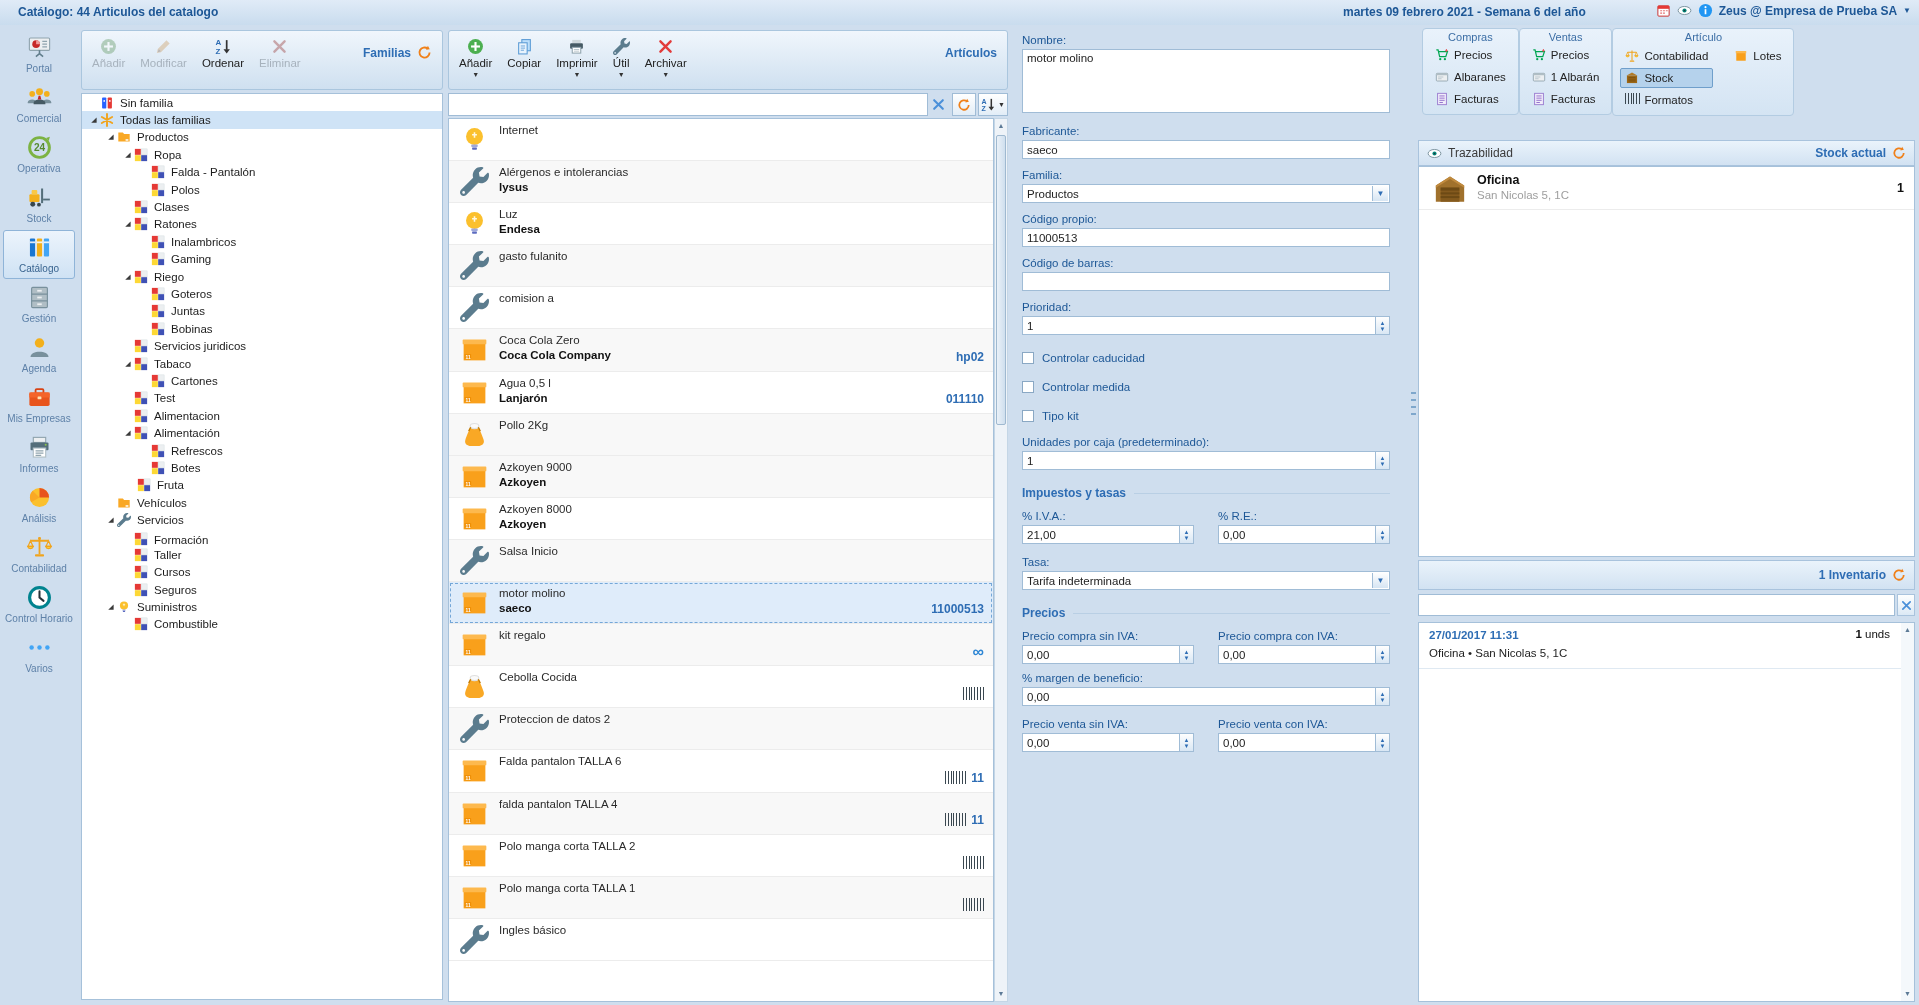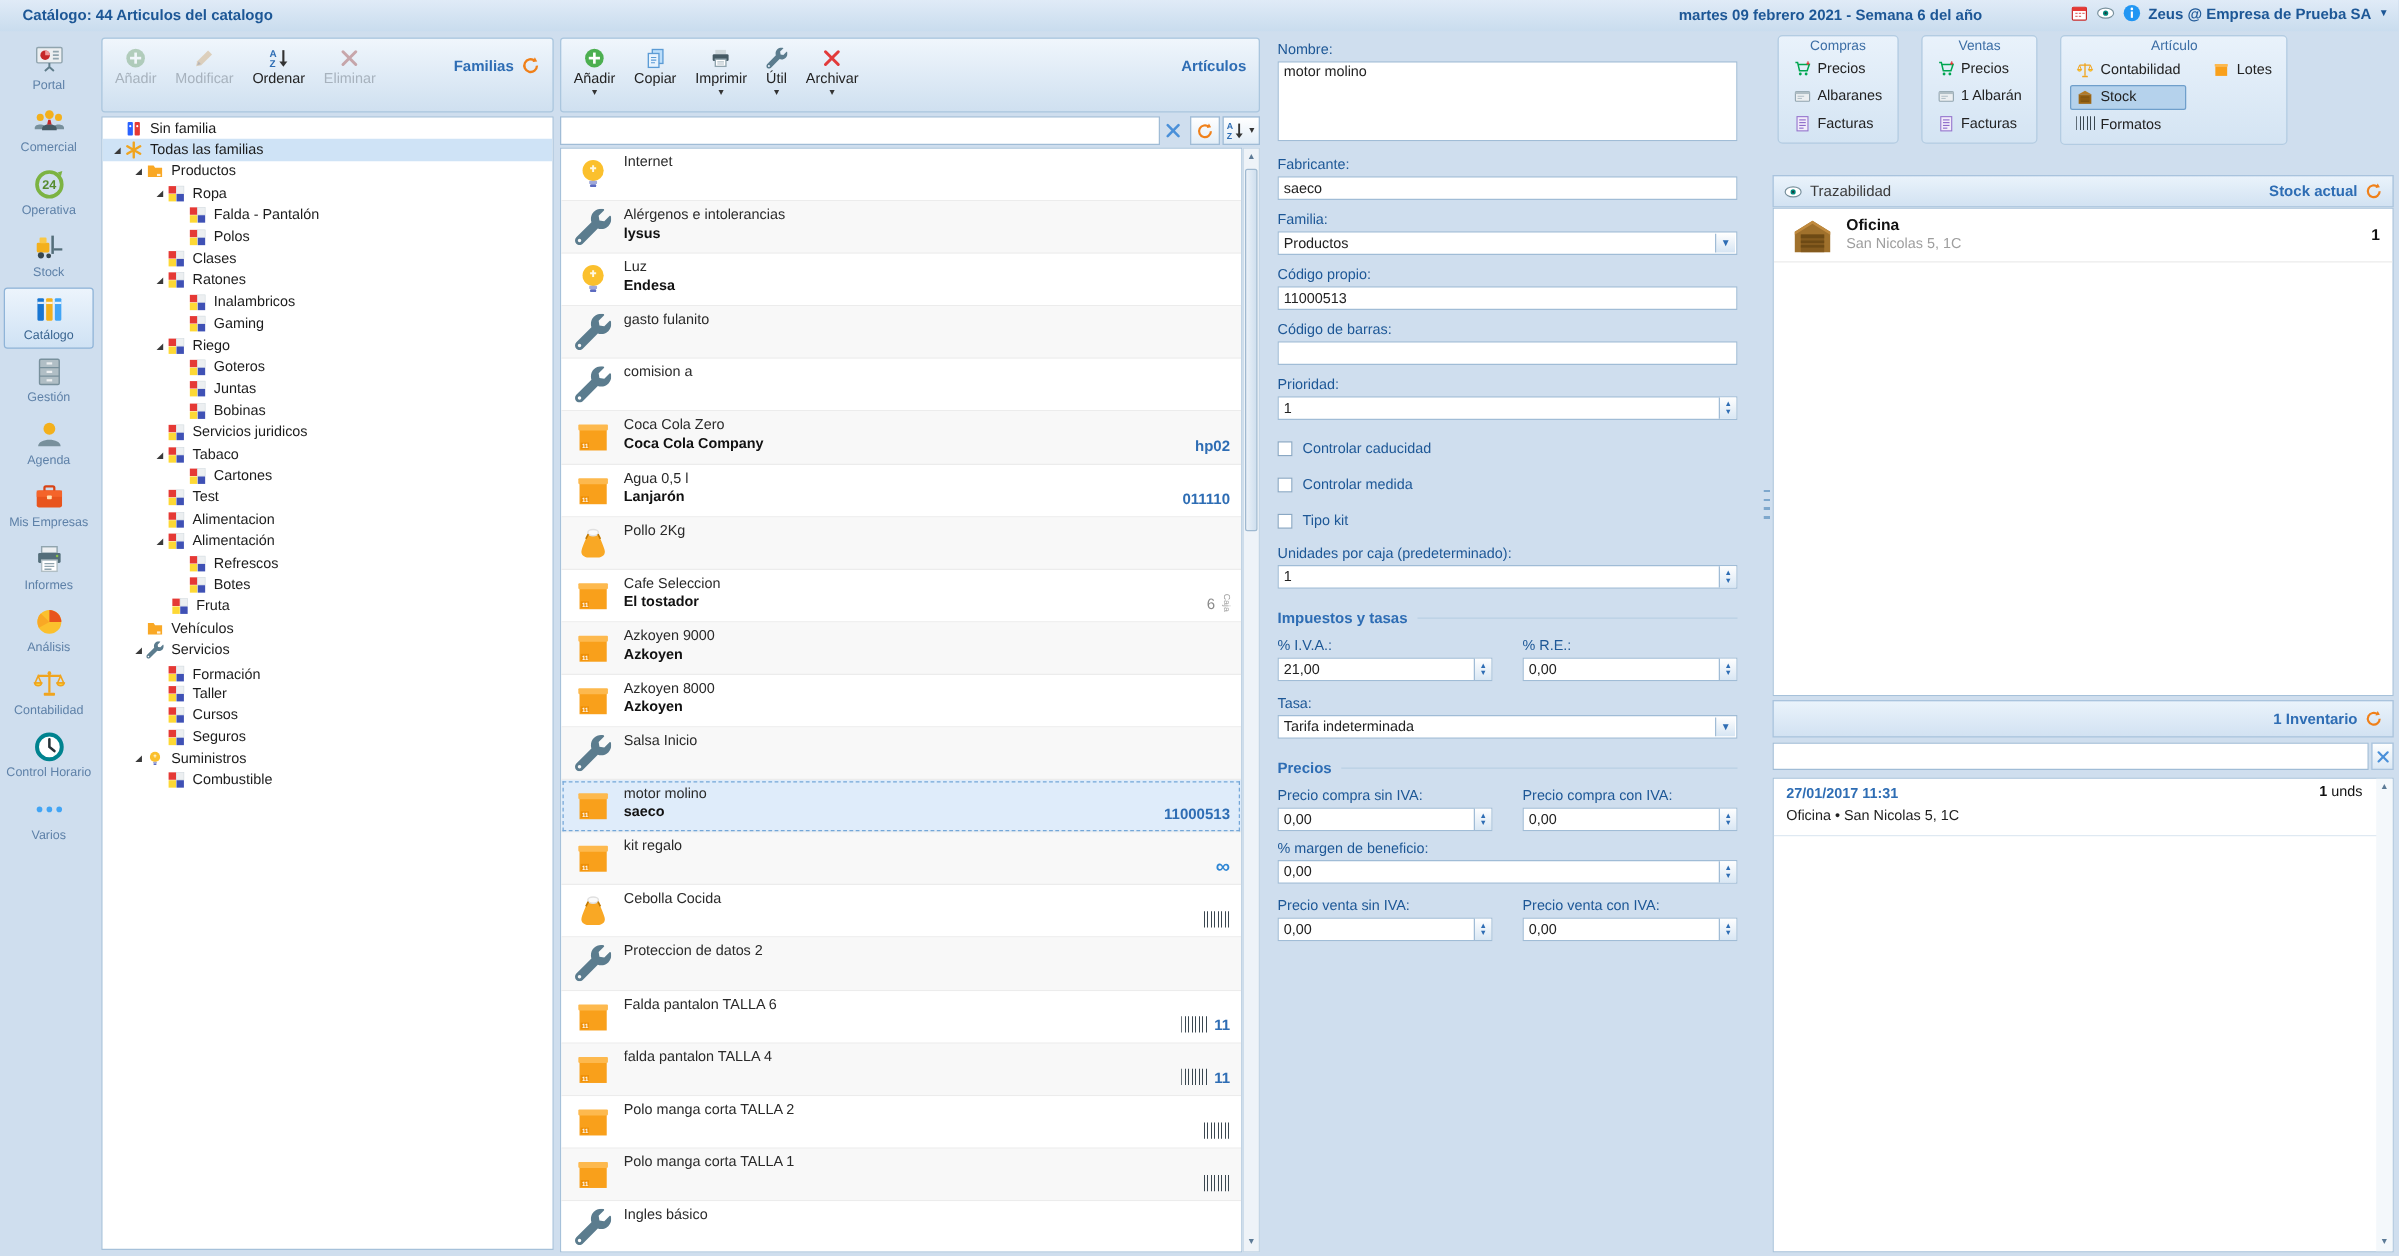--- a/index.html
+++ b/index.html
@@ -75,21 +75,21 @@
 .spin{position:absolute;right:1px;top:1px;width:14px;height:17px;border-left:1px solid #a0bcd6;background:linear-gradient(#fefefe,#d9e7f4);display:flex;flex-direction:column;align-items:center;justify-content:center;color:#2e6db4;font-size:6px;line-height:6px}
 .selwrap{position:relative;height:19px;border:1px solid #a0bcd6;background:#fff;color:#222;display:flex;align-items:center;padding:0 4px}
 .selbtn{position:absolute;right:1px;top:1px;bottom:1px;width:16px;border-left:1px solid #a0bcd6;background:linear-gradient(#fefefe,#d6e5f3);display:flex;align-items:center;justify-content:center;color:#2e6db4;font-size:8px}
 .cbrow{display:flex;align-items:center;margin-top:17px}
 .cbx{width:12px;height:12px;border:1px solid #8aa8c4;background:#fff;margin-right:8px;flex:none}
 .cblabel{color:#1d5796}
 .sect{display:flex;align-items:center;margin-top:16px;font-weight:bold;color:#2e6db4;font-size:12px}
 .sect .sline{flex:1;height:1px;background:#b9cfe4;margin-left:8px}
 .cols{display:grid;grid-template-columns:172px 172px;column-gap:24px}
 
-.groups{position:absolute;left:1422px;top:28px;display:flex;gap:18px;align-items:flex-start}
+.groups{position:absolute;left:1422px;top:28px;display:flex;gap:0;align-items:flex-start}
 .group{border:1px solid #b3cce2;border-radius:4px;background:linear-gradient(#e9f2fb,#d4e4f3);padding:2px 7px 5px}
 .gtitle{text-align:center;font-size:11px;color:#3c6ea5;margin-bottom:1px}
 .gitem{display:flex;align-items:center;gap:5px;font-size:11.5px;color:#222;padding:2px 4px;border:1px solid transparent;border-radius:2px;margin-top:2px;white-space:nowrap}
 .gitem .gicon{width:14px;height:14px;flex:none}
 .gitem.sel{background:#b5d2ec;border-color:#6f9fcb}
 .ggrid{display:grid;grid-template-columns:auto auto;column-gap:16px}
 .hdrbar{position:absolute;height:26px;background:linear-gradient(#eaf3fb,#d2e2f2);border:1px solid #a9c3dd;display:flex;align-items:center;padding:0 8px;font-size:12px;color:#3b3b3b}
 .hblue{font-weight:bold;color:#2e6db4}
 .traz-row{position:relative;height:43px;border-bottom:1px solid #ececec}
 .wicon{position:absolute;left:14px;top:5px;width:34px;height:34px}
@@ -880,36 +880,20 @@
       <div class="lrow alt">
         <span class="licon">
           <svg viewBox="0 0 24 24">
             <path d="M9.2 5.5C8 7.2 5.4 13 4.4 16.5c-.9 3 1.6 5 4.6 5h6c3 0 5.5-2 4.6-5C18.6 13 16 7.2 14.8 5.5z" fill="#f9a825"></path>
             <ellipse cx="12" cy="5" rx="3.5" ry="2.1" fill="#fafafa" stroke="#e0e0e0"></ellipse>
             <path d="M8.8 6l-1.6 3.2M15.2 6l1.6 3.2" stroke="#c17900" stroke-width="1.1" fill="none"></path>
           </svg>
         </span>
         <span class="lname">Pollo 2Kg</span>
       </div>
-      <div class="lrow">
-        <span class="licon">
-          <svg viewBox="0 0 24 24">
-            <rect x="3" y="7.3" width="18" height="13.7" fill="#f9a01b"></rect>
-            <rect x="2.2" y="3.8" width="19.6" height="3.9" rx="0.7" fill="#fdb94e"></rect>
-            <rect x="3.8" y="15.8" width="5.4" height="4.4" fill="#ef8f06"></rect>
-            <text x="4.6" y="19.6" font-size="4" fill="#fff" font-weight="bold">11</text>
-          </svg>
-        </span>
-        <span class="lname">Cafe Seleccion</span>
-        <span class="lmaker">El tostador</span>
-        <span class="lright">
-          <span class="lqty">6</span>
-          <span class="lvert">Caja</span>
-        </span>
-      </div>
       <div class="lrow alt">
         <span class="licon">
           <svg viewBox="0 0 24 24">
             <rect x="3" y="7.3" width="18" height="13.7" fill="#f9a01b"></rect>
             <rect x="2.2" y="3.8" width="19.6" height="3.9" rx="0.7" fill="#fdb94e"></rect>
             <rect x="3.8" y="15.8" width="5.4" height="4.4" fill="#ef8f06"></rect>
             <text x="4.6" y="19.6" font-size="4" fill="#fff" font-weight="bold">11</text>
           </svg>
         </span>
         <span class="lname">Azkoyen 9000</span>

